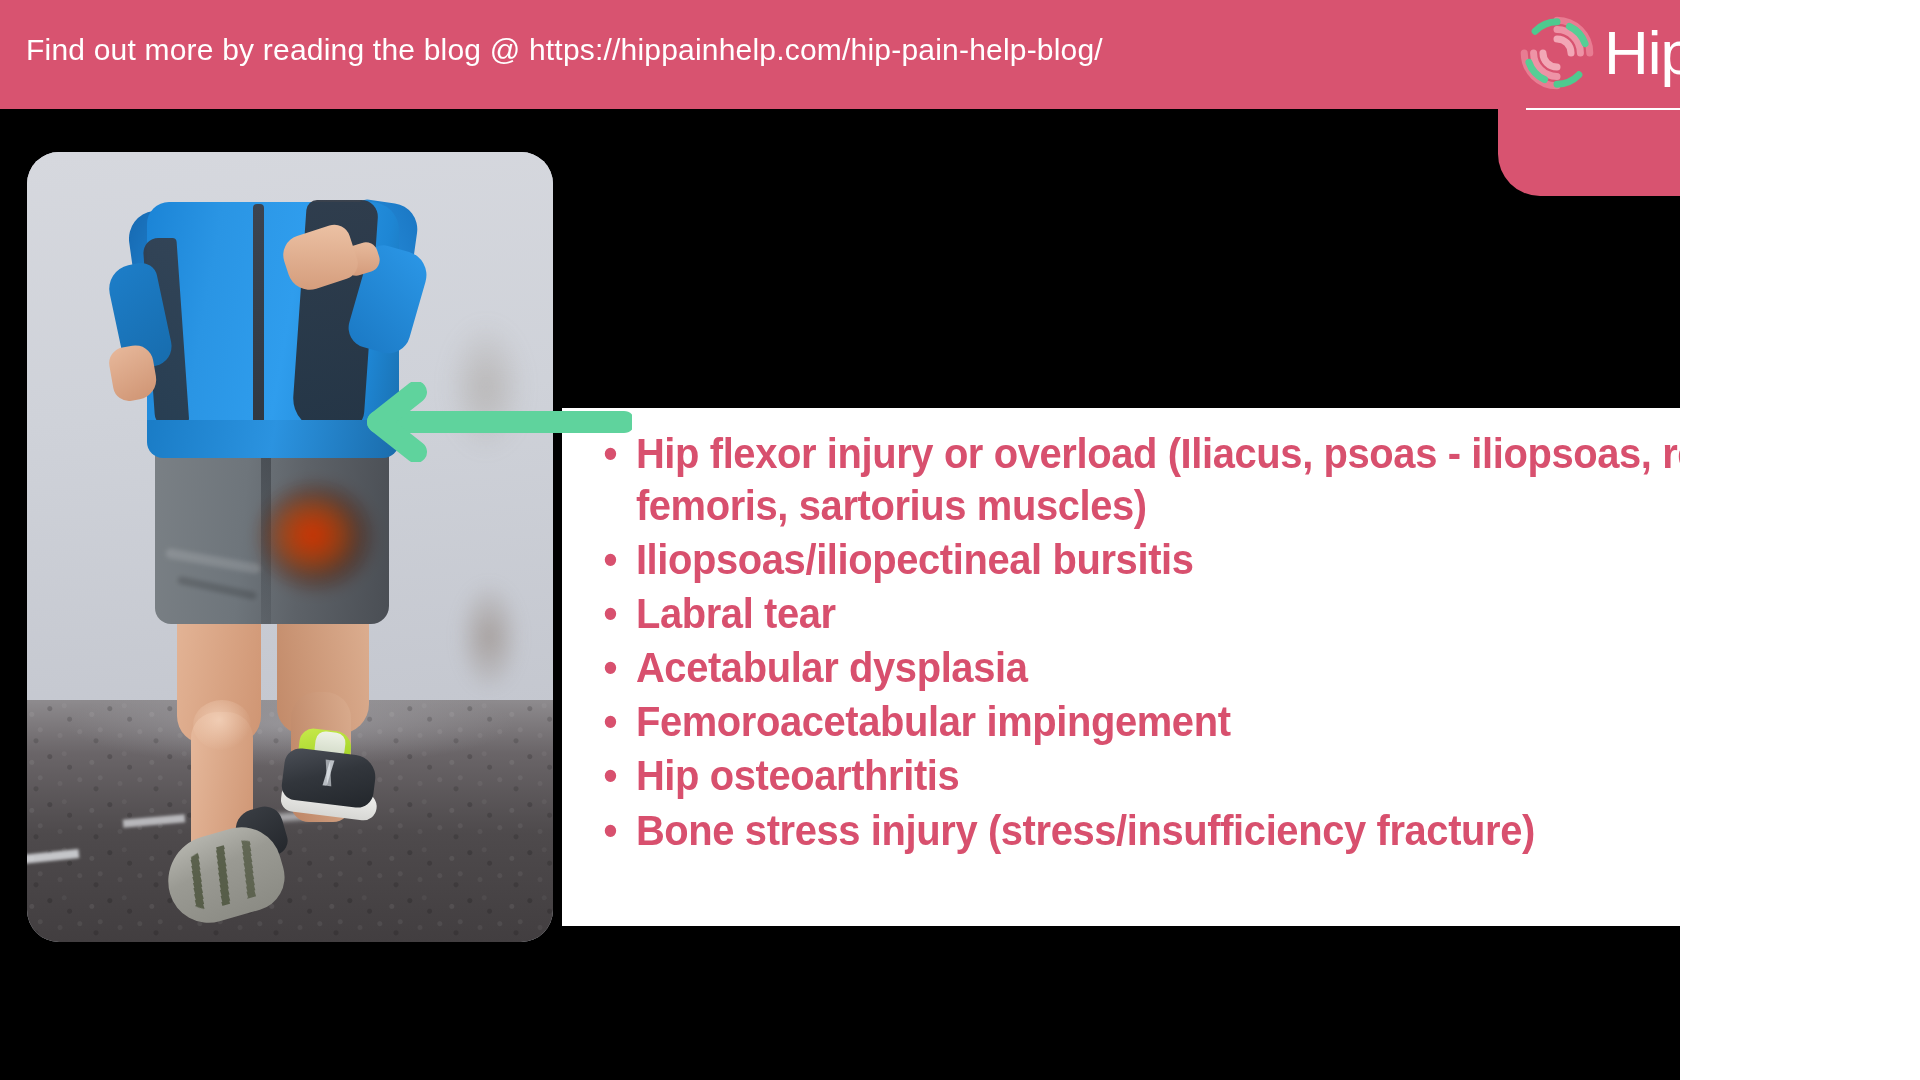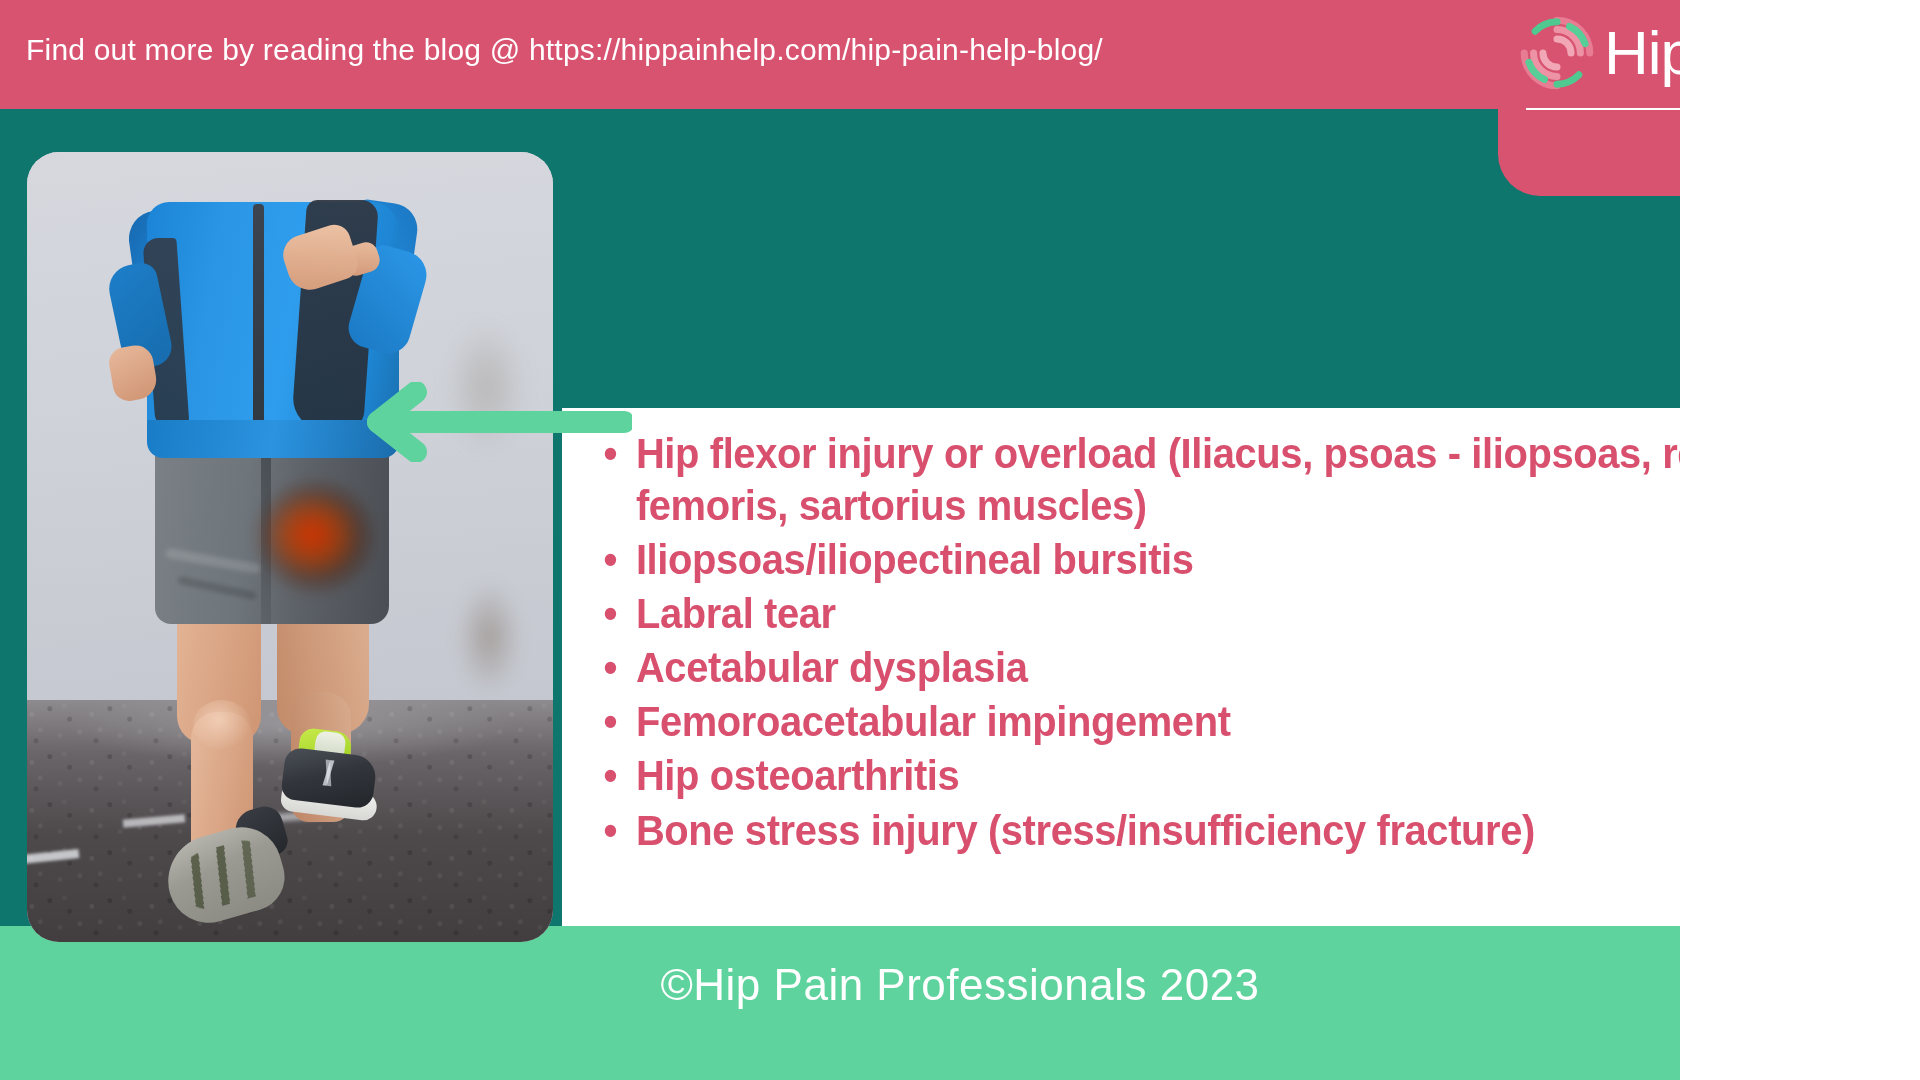--- a/index.html
+++ b/index.html
@@ -5,21 +5,21 @@
   html, body {
     margin: 0;
     padding: 0;
     background: #ffffff;
   }
   .canvas {
     position: relative;
     width: 1680px;
     height: 1080px;
     overflow: hidden;
-    background: #0f766e;
+    background: #000000;
     font-family: "Liberation Sans", sans-serif;
   }
 
   
   .top-bar {
     position: absolute;
     left: 0; top: 0;
     width: 1920px; height: 109px;
     background: #D85370;
   }
@@ -511,17 +511,14 @@
       <li><span class="dot">•</span><span>Hip flexor injury or overload (Iliacus, psoas - iliopsoas, rectus femoris, sartorius muscles)</span></li>
       <li><span class="dot">•</span><span>Iliopsoas/iliopectineal bursitis</span></li>
       <li><span class="dot">•</span><span>Labral tear</span></li>
       <li><span class="dot">•</span><span>Acetabular dysplasia</span></li>
       <li><span class="dot">•</span><span>Femoroacetabular impingement</span></li>
       <li><span class="dot">•</span><span>Hip osteoarthritis</span></li>
       <li><span class="dot">•</span><span>Bone stress injury (stress/insufficiency fracture)</span></li>
     </ul>
   </div>
 
-  <div class="footer">
-    <div class="footer-text">©Hip Pain Professionals 2023</div>
-  </div>
 
 </div>
 
 </body></html>

